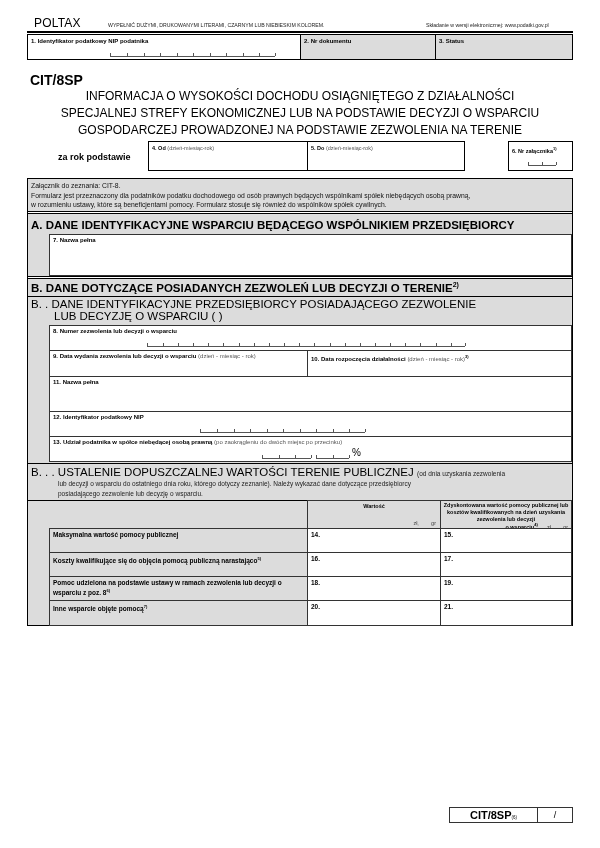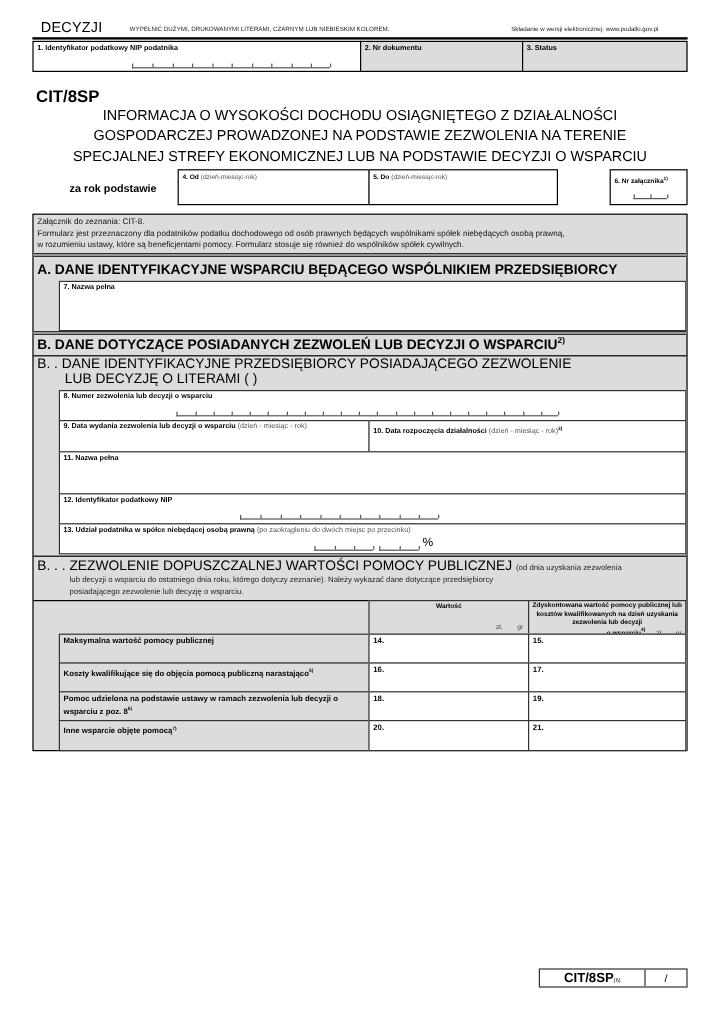--- a/index.html
+++ b/index.html
@@ -47,21 +47,21 @@
   .valcell { position: absolute; background: #fff; border: 1px solid #333; font-size: 6.5px; font-weight: bold; padding: 2px 3px; }
 
   #footer { left: 449px; top: 807px; width: 124px; height: 16px; border: 1px solid #333; }
   #footer-code { position: absolute; left: 0; top: 0; width: 88px; height: 14px; border-right: 1px solid #333; font-size: 11px; font-weight: bold; text-align: center; line-height: 14px; }
   #footer-code small { font-size: 4.5px; font-weight: normal; }
   #footer-page { position: absolute; left: 88px; top: 0; width: 34px; height: 14px; text-align: center; font-size: 9px; line-height: 14px; }
 </style>
 </head>
 <body>
 
-<div class="abs" id="poltax">DECYZJI</div>
+<div class="abs" id="poltax">POLTAX</div>
 <div class="abs" id="instr">WYPEŁNIĆ DUŻYMI, DRUKOWANYMI LITERAMI, CZARNYM LUB NIEBIESKIM KOLOREM.</div>
 <div class="abs" id="eloc">Składanie w wersji elektronicznej: www.podatki.gov.pl</div>
 <div class="abs" id="topline"></div>
 
 <div class="abs" id="box1">
   <span class="lbl">1. Identyfikator podatkowy NIP podatnika</span>
   <div class="ticks" style="left:82px; top:18px; width:165px;">
     <span style="left:16px"></span>
       <span style="left:33px"></span>
       <span style="left:49px"></span>
@@ -77,22 +77,22 @@
 <div class="abs" id="box2">
   <span class="lbl">2.  Nr dokumentu</span>
 </div>
 <div class="abs" id="box3">
   <span class="lbl">3. Status</span>
 </div>
 
 <div class="abs" id="formcode">CIT/8SP</div>
 <div class="abs" id="title">
   <div>INFORMACJA O WYSOKOŚCI DOCHODU OSIĄGNIĘTEGO Z DZIAŁALNOŚCI</div>
+  <div>SPECJALNEJ STREFY EKONOMICZNEJ LUB NA PODSTAWIE DECYZJI O WSPARCIU</div>
   <div>GOSPODARCZEJ PROWADZONEJ NA PODSTAWIE ZEZWOLENIA NA TERENIE</div>
-  <div>SPECJALNEJ STREFY EKONOMICZNEJ LUB NA PODSTAWIE DECYZJI O WSPARCIU</div>
 </div>
 
 <div class="abs" id="zarok">za rok podstawie</div>
 <div class="abs" id="box4">
   <span class="lbl"><span>4. Od</span> <span class="hint">(dzień-miesiąc-rok)</span></span>
 </div>
 <div class="abs" id="box5">
   <span class="lbl"><span>5. Do</span> <span class="hint">(dzień-miesiąc-rok)</span></span>
 </div>
 <div class="abs" id="box6">
@@ -111,24 +111,24 @@
   <div>w rozumieniu ustawy, które są beneficjentami pomocy. Formularz stosuje się również do wspólników spółek cywilnych.</div>
 </div>
 
 <div class="secline" style="top:211px;"></div>
 <div class="sec-title" style="left:31px; top:219px;">A. DANE IDENTYFIKACYJNE WSPARCIU BĘDĄCEGO WSPÓLNIKIEM PRZEDSIĘBIORCY</div>
 <div class="field" style="left:49px; top:234px; width:523px; height:42px;">
   <span class="lbl">7. Nazwa pełna</span>
 </div>
 
 <div class="secline" style="top:276px;"></div>
-<div class="sec-title" style="left:31px; top:281px;"><span>B. DANE DOTYCZĄCE POSIADANYCH ZEZWOLEŃ LUB DECYZJI O WSPARCIU</span><span class="sup" style="font-size:7px;">2)</span></div>
+<div class="sec-title" style="left:31px; top:281px;"><span>B. DANE DOTYCZĄCE POSIADANYCH ZEZWOLEŃ LUB DECYZJI O TERENIE</span><span class="sup" style="font-size:7px;">2)</span></div>
 <div class="abs" style="left:28px; top:296px; width:544px; height:1px; background:#000;"></div>
 <div class="sec-title-light" style="left:31px; top:299px;">B.   . DANE IDENTYFIKACYJNE PRZEDSIĘBIORCY POSIADAJĄCEGO ZEZWOLENIE</div>
-<div class="sec-title-light" style="left:54px; top:311px;">LUB DECYZJĘ O LITERAMI (   )</div>
+<div class="sec-title-light" style="left:54px; top:311px;">LUB DECYZJĘ O WSPARCIU (   )</div>
 
 <div class="field" style="left:49px; top:325px; width:523px; height:26px;">
   <span class="lbl">8. Numer zezwolenia lub decyzji o wsparciu</span>
   <div class="ticks" style="left:97px; top:17px; width:318px;">
     <span style="left:15px"></span>
       <span style="left:30px"></span>
       <span style="left:45px"></span>
       <span style="left:60px"></span>
       <span style="left:75px"></span>
       <span style="left:91px"></span>
@@ -182,21 +182,21 @@
   </div>
   <div class="ticks" style="left:266px; top:18px; width:33px;">
     <span style="left:16px"></span>
       <span style="left:32px"></span>
   </div>
   <span class="abs" style="left:302px; top:10px; font-size:10px;">%</span>
 </div>
 
 <div class="abs" style="left:28px; top:463px; width:544px; height:1px; background:#000;"></div>
 <div class="abs" style="left:31px; top:466px; width:540px; font-size:11.5px; line-height:12px;">
-  <span>B.  .  .  ZEZWOLENIE DOPUSZCZALNEJ WARTOŚCI POMOCY PUBLICZNEJ</span>
+  <span>B.  .  .  USTALENIE DOPUSZCZALNEJ WARTOŚCI TERENIE PUBLICZNEJ</span>
   <span style="font-size:6.5px; color:#222;">(od dnia uzyskania zezwolenia</span>
 </div>
 <div class="abs" style="left:58px; top:479px; width:514px; font-size:6.5px; line-height:10px; color:#222; text-align:justify;">
   <div>lub decyzji o wsparciu do ostatniego dnia roku, którego dotyczy zeznanie). Należy wykazać dane dotyczące przedsiębiorcy</div>
   <div>posiadającego zezwolenie lub  decyzję o wsparciu.</div>
 </div>
 
 <div class="abs" style="left:28px; top:500px; width:544px; height:1px; background:#000;"></div>
 <div class="hdr-cell" style="left:307px; top:500px; width:134px; height:29px;">
   <div style="margin-top:2px;">Wartość</div>

